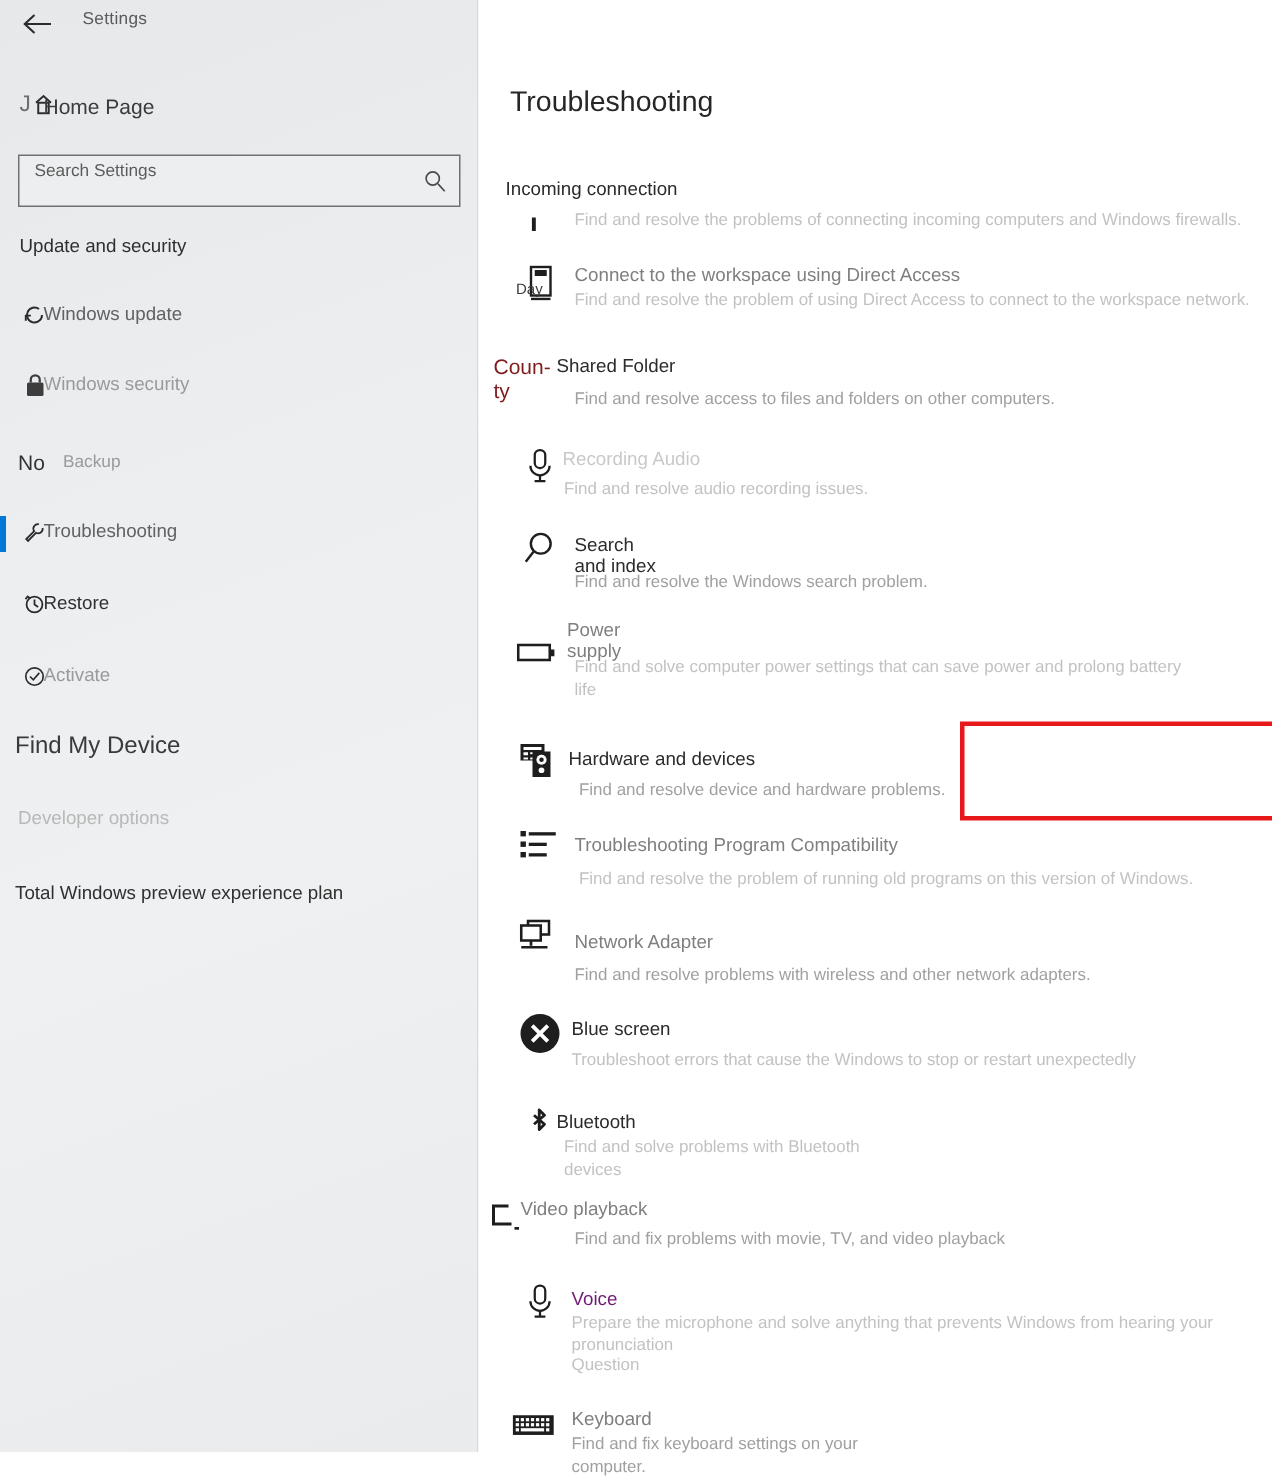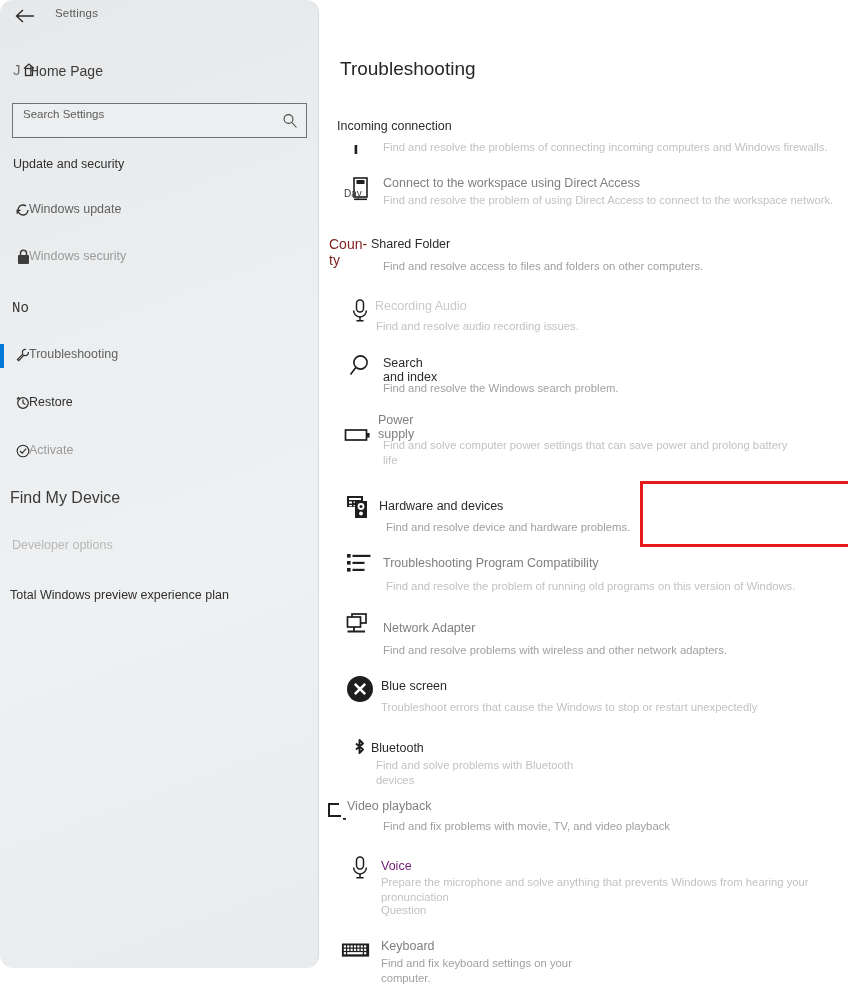--- a/index.html
+++ b/index.html
@@ -11,21 +11,20 @@
     overflow: hidden;
   }
   #root { position: relative; width: 848px; height: 985px; background:#ffffff; }
 
   
   .sidebar {
     position: absolute; left: 0; top: 0;
     width: 319px; height: 968px;
     background: linear-gradient(160deg,#e6e8ea 0%, #eceef0 35%, #eef0f1 60%, #e9ebed 100%);
     border-right: 1px solid #d7d9db;
-    border-radius: 13px;
   }
   .titlebar { position: absolute; left: 0; top: 0; width: 319px; height: 30px; }
   .back-arrow {
     position: absolute; left: 12px; top: 5px; width: 26px; height: 22px;
     display: flex; align-items: center; justify-content: center;
     color: #2b2b2b; cursor: pointer;
   }
   .back-arrow svg { display:block; }
   .title-text {
     position: absolute; left: 55px; top: 7px;
@@ -81,21 +80,21 @@
     position: absolute; left: 29px; top: 5px;
     font-size: 12.5px; white-space: nowrap;
   }
   .lbl-dark { color: #303030; }
   .lbl-mid  { color: #626262; }
   .lbl-faint{ color: #9a9a9a; }
   .lbl-pale { color: #b8b8b8; }
 
   .ghost-no {
     position: absolute; left: 12px; top: 300px;
-    font-size: 14px; color: #333; font-weight: 400; font-family: Liberation Mono, monospace;
+    font-size: 14px; color: #333; font-weight: 400;
   }
 
   .side-big {
     position: absolute; left: 10px;
     font-size: 16px; color: #3a3a3a;
   }
   .side-small {
     position: absolute; left: 12px;
     font-size: 12.5px;
   }
@@ -190,20 +189,23 @@
         <svg width="17" height="17" viewBox="0 0 17 17">
           <rect x="3" y="6" width="11" height="9" rx="1" fill="#3d3d3d"></rect>
           <path d="M5.5 6 V4.2 a3 3 0 0 1 6 0 V6" stroke="#3d3d3d" stroke-width="1.5" fill="none"></path>
         </svg>
       </div>
       <div class="nav-lbl lbl-faint">Windows security</div>
     </div>
 
     <div class="ghost-no">No</div>
 
+    <div class="nav-item" style="top:294px">
+      <div class="nav-lbl lbl-faint" style="left:42px;top:8px;font-size:11.5px">Backup</div>
+    </div>
 
     <div class="nav-item" style="top:342px">
       <div class="nav-accent"></div>
       <div class="nav-ico">
         <svg width="16" height="16" viewBox="0 0 16 16">
           <path d="M11 2.5 a3 3 0 0 0 -3.2 4.6 L2.5 12.4 l1.2 1.2 L9 8.2 A3 3 0 0 0 13.4 5" stroke="#2b2b2b" stroke-width="1.2" fill="none"></path>
         </svg>
       </div>
       <div class="nav-lbl lbl-mid">Troubleshooting</div>
     </div>

